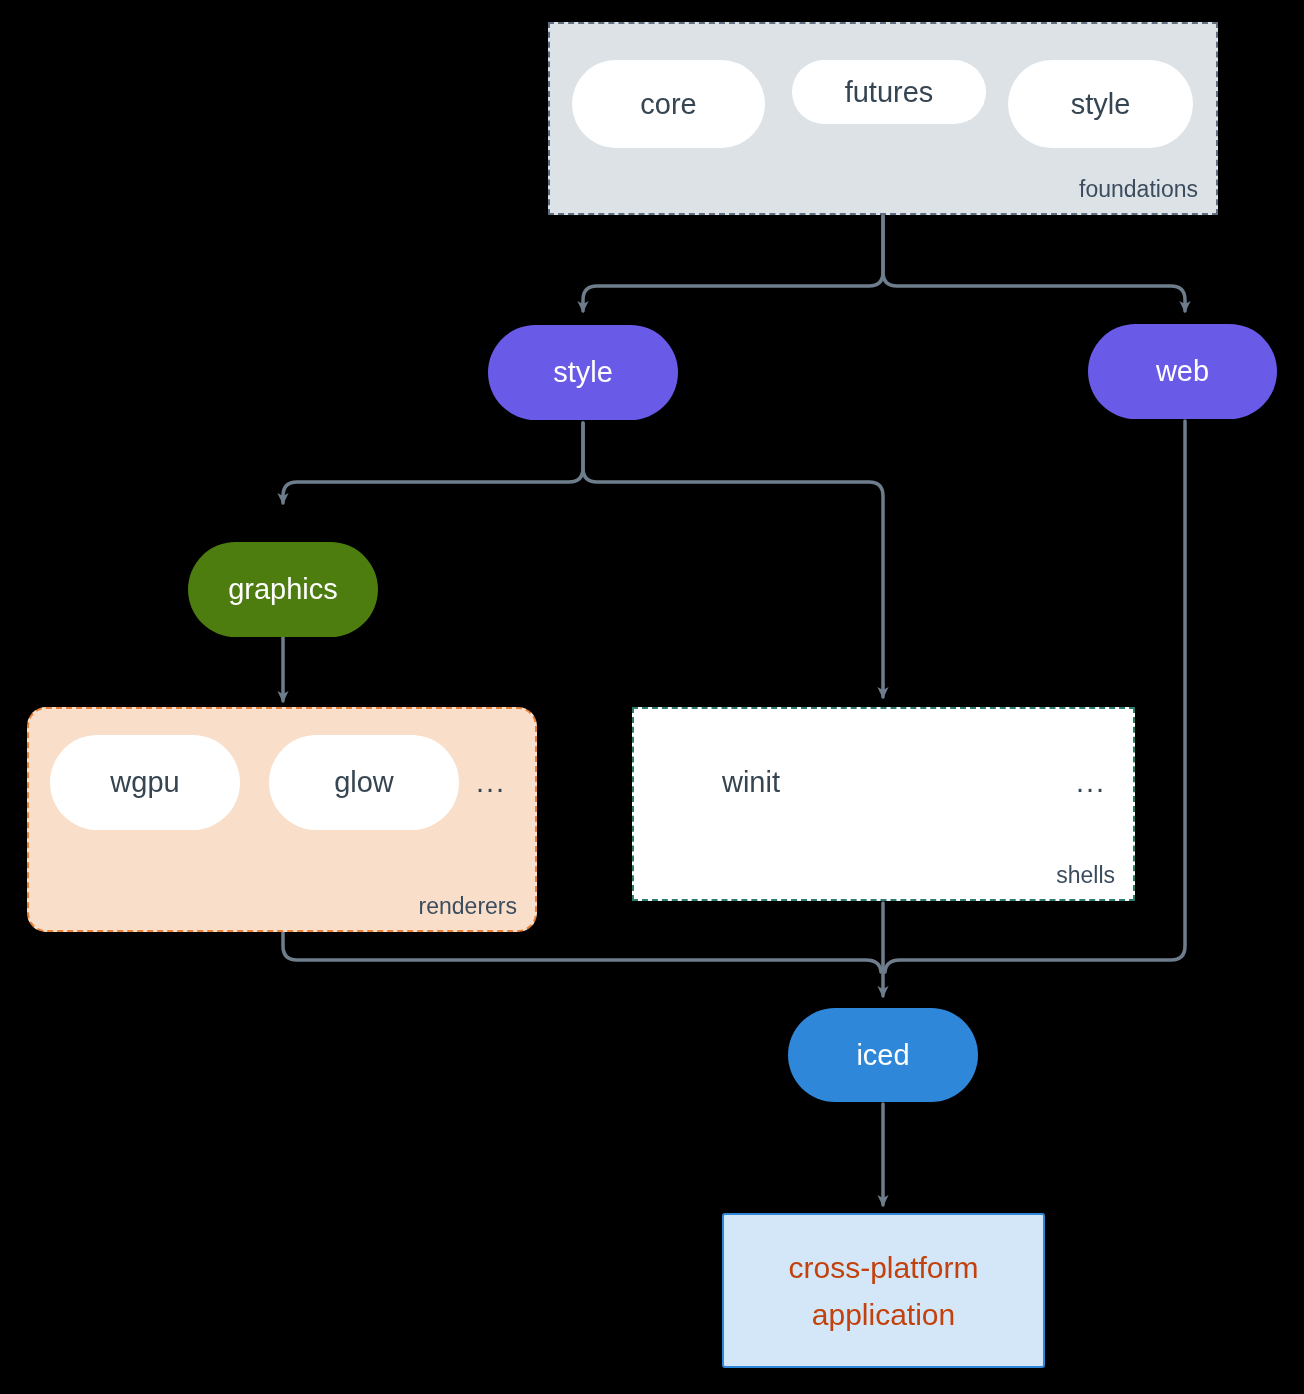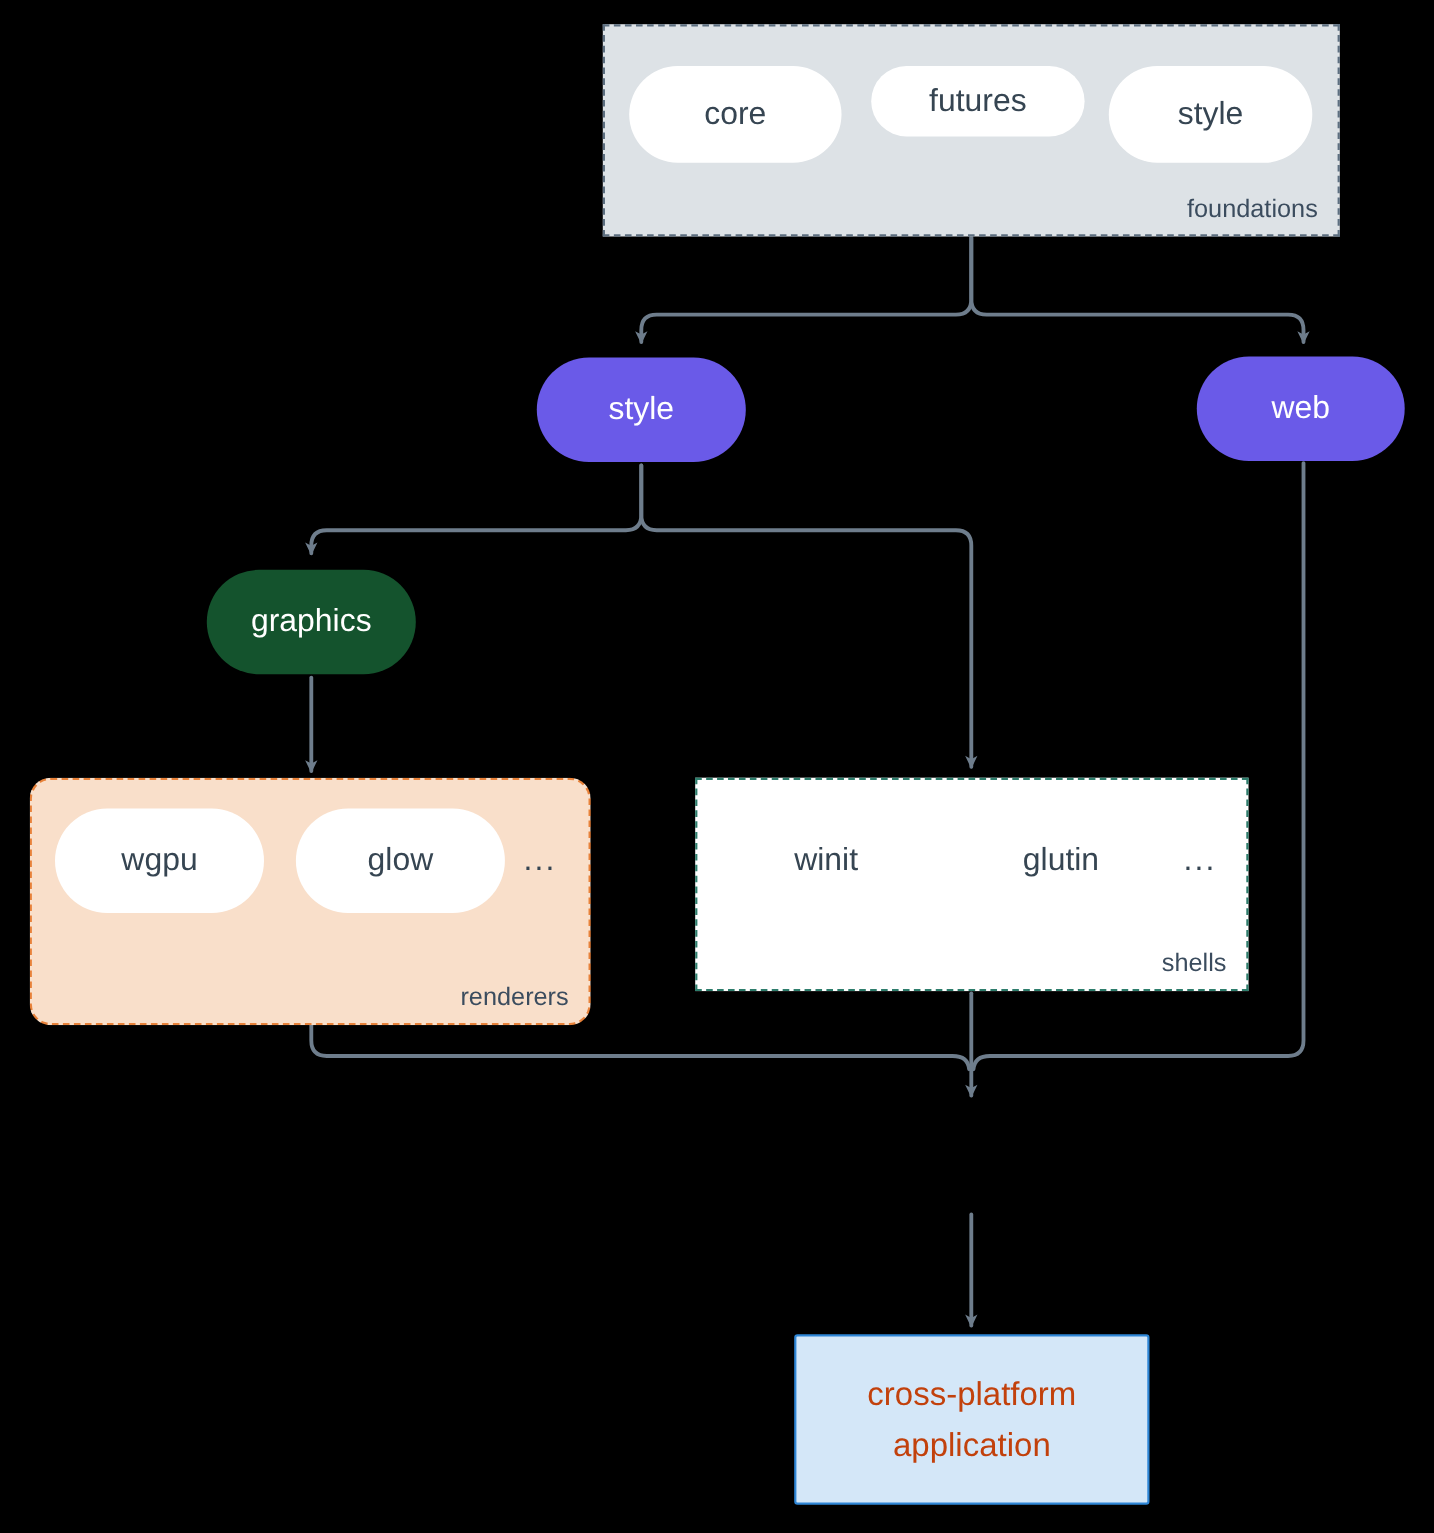--- a/index.html
+++ b/index.html
@@ -26,21 +26,21 @@
   .dots {
     position:absolute; display:flex; align-items:center; justify-content:center;
     font-size:29px; color:#364552; letter-spacing:2px;
   }
 
   .node {
     position:absolute; border-radius:48px; color:#ffffff;
     display:flex; align-items:center; justify-content:center; font-size:29px;
   }
   .node.purple { background:#6a5ae8; }
-  .node.orange { background:#14532d; }
+  .node.orange { background:#4d7c0f;margin-top:24px; }
   .node.blue   { background:#2e87d9; }
 
   .app-box {
     position:absolute; left:722px; top:1213px; width:323px; height:155px;
     box-sizing:border-box; background:#d4e7f8; border:2.5px solid #2e86d6;
     border-radius:3px; display:flex; align-items:center; justify-content:center;
   }
   .app-text {
     width:270px; text-align:center; font-size:30px; line-height:47px; color:#c2410c;
   }
@@ -88,23 +88,23 @@
 
   <div class="group renderers">
     <div class="pill" style="left:21px; top:26px; width:190px; height:95px">wgpu</div>
     <div class="pill" style="left:240px; top:26px; width:190px; height:95px">glow</div>
     <div class="dots" style="right:14px; top:26px; width:60px; height:95px">...</div>
     <div class="group-label">renderers</div>
   </div>
 
   <div class="group shells">
     <div class="pill" style="left:21px; top:26px; width:192px; height:95px">winit</div>
-    <div class="pill" style="left:236px; top:26px; width:189px; height:95px">glutin</div>
     <div class="dots" style="right:12px; top:26px; width:60px; height:95px">...</div>
     <div class="group-label">shells</div>
   </div>
 
+  <div class="node blue" style="left:788px; top:1008px; width:190px; height:94px">iced</div>
 
   <div class="app-box">
     <div class="app-text">cross-platform application</div>
   </div>
 
 </div>
 
 </body></html>

